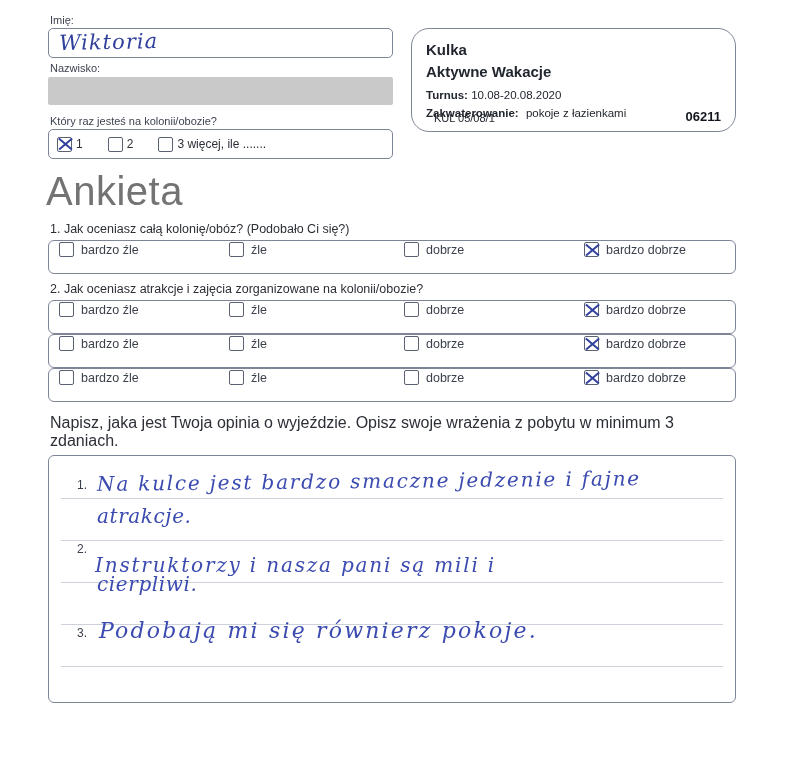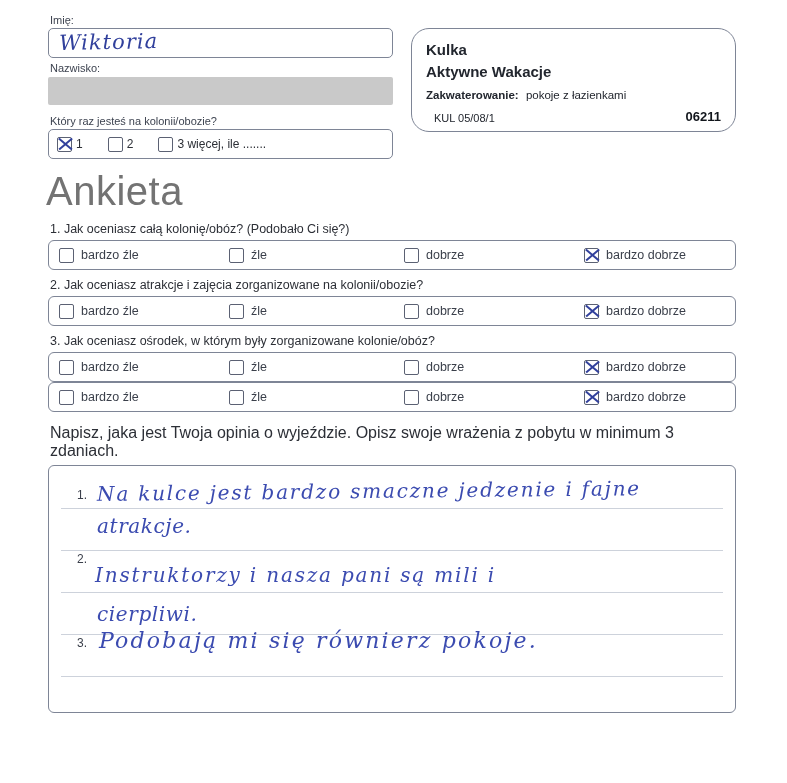--- a/index.html
+++ b/index.html
@@ -186,23 +186,23 @@
   .q {
     font-size: 12.5px;
     color: #2c2f36;
     margin: 8px 0 4px 2px;
   }
   .answers {
     height: 30px;
     border: 1px solid #7e8596;
     border-radius: 6px;
     display: flex;
-    align-items: center;
-    box-sizing: border-box;
-    padding: 8px 10px;
+    align-items: flex-end;
+    box-sizing: border-box;
+    padding: 16px 10px;
   }
   .answers .opt {
     font-size: 12.5px;
     color: #3a3f4a;
     gap: 7px;
   }
   .a1 { width: 170px; }
   .a2 { width: 175px; }
   .a3 { width: 180px; }
   .a4 { width: auto; }
@@ -278,20 +278,24 @@
           </div>
         </div>
       </div>
     </div>
 
     <div class="camp-card">
       <div class="camp-box">
         <div class="camp-title">Kulka</div>
         <div class="camp-title">Aktywne Wakacje</div>
         <div class="camp-line">
+          <b>Turnus:</b>
+          <span>10.08-20.08.2020</span>
+        </div>
+        <div class="camp-line">
           <b>Zakwaterowanie:</b>
           <span style="margin-left:4px;">pokoje z łazienkami</span>
         </div>
         <div class="camp-foot">
           <span class="camp-code">KUL 05/08/1</span>
           <span class="camp-num">06211</span>
         </div>
       </div>
     </div>
   </div>
@@ -331,21 +335,20 @@
     <div class="opt a3">
       <span class="cb"></span>
       <span>dobrze</span>
     </div>
     <div class="opt a4">
       <span class="cb checked"></span>
       <span>bardzo dobrze</span>
     </div>
   </div>
 
-  <div class="q">3. Jak oceniasz ośrodek, w którym były zorganizowane kolonie/obóz?</div>
   <div class="answers">
     <div class="opt a1">
       <span class="cb"></span>
       <span>bardzo źle</span>
     </div>
     <div class="opt a2">
       <span class="cb"></span>
       <span>źle</span>
     </div>
     <div class="opt a3">
@@ -386,18 +389,18 @@
     <div class="rule" style="top:210px;"></div>
 
     <span class="num" style="left:28px; top:22px;">1.</span>
     <span class="num" style="left:28px; top:86px;">2.</span>
     <span class="num" style="left:28px; top:170px;">3.</span>
 
     <span class="ink" style="left:48px; top:13px; letter-spacing:1.8px; transform:rotate(-0.6deg);">Na kulce jest bardzo smaczne jedzenie i fajne</span>
     <span class="ink" style="left:48px; top:48px;">atrakcje.</span>
 
     <span class="ink" style="left:46px; top:97px; letter-spacing:1.8px;">Instruktorzy i nasza pani są mili i</span>
-    <span class="ink" style="left:48px; top:136px;">cierpliwi.</span>
+    <span class="ink" style="left:48px; top:116px;">cierpliwi.</span>
 
     <span class="ink" style="left:50px; top:162px; font-size:22px; letter-spacing:2.2px;">Podobają mi się równierz pokoje.</span>
   </div>
 
 </div>
 
 </body></html>

